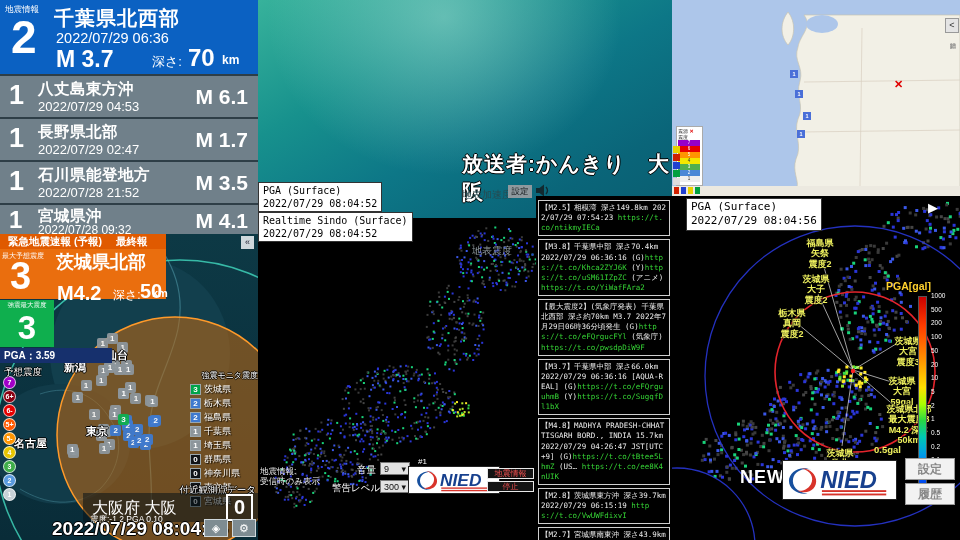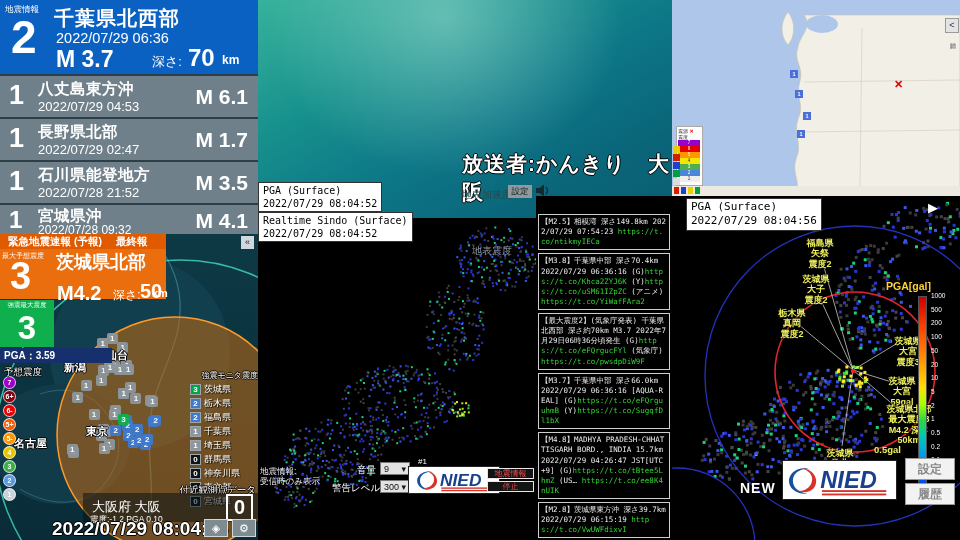--- a/index.html
+++ b/index.html
@@ -39,21 +39,21 @@
 .sqbtn{position:absolute;width:24px;height:18px;background:#7e8c92;border:1px solid #cfd8dc;
   display:flex;align-items:center;justify-content:center;font-size:11px;color:#fff}
 
 #video{position:absolute;left:258px;top:0;width:414px;height:220px;
   background:linear-gradient(150deg,#37b29b 0%,#17918d 30%,#0d7787 55%,#0a6579 80%,#0a5e70 100%)}
 #video:before{content:"";position:absolute;inset:0;
   background:radial-gradient(ellipse at 45% 8%,rgba(190,240,225,.45),transparent 55%)}
 
 #cmap{position:absolute;left:258px;top:218px;width:278px;height:322px;background:#000}
 #rmap{position:absolute;left:672px;top:196px;width:288px;height:344px;background:#000}
-#feed{position:absolute;left:536px;top:196px;width:136px;height:344px;background:#000;overflow:hidden;padding-top:15px}
+#feed{position:absolute;left:536px;top:196px;width:136px;height:344px;background:#000;overflow:hidden;padding-top:1px}
 .feed-entry{border:1px solid #cfcfcf;margin:3px 2px;padding:2px;font:7.5px/1.35 "DejaVu Sans Mono",monospace;color:#eee;word-break:break-all}
 .lnk{color:#35d435}
 .mhead{position:absolute;background:#fff;color:#000;font:10px/1.3 "DejaVu Sans Mono",monospace;
   padding:1px 4px;border:1px solid #333;white-space:nowrap}
 .graylab{position:absolute;color:#8d979b;font-size:10px}
 .callout{position:absolute;transform:translateX(-50%);color:#eef05e;font-size:9px;font-weight:bold;line-height:1.15;
   text-align:center;white-space:pre-line;text-shadow:1px 1px 1px #000,-1px -1px 1px #000}
 .sel{position:absolute;width:30px;height:13px;background:#e2e2e2;color:#111;border:1px solid #777;
   font-size:9px;display:flex;justify-content:space-between;align-items:center;padding:0 3px}
 .redbtn{position:absolute;width:47px;height:11px;background:#141414;border:1px solid #e8e8e8;color:#f05050;
@@ -1818,21 +1818,21 @@
         <div class="tick" style="top: 109.6px;">2</div>
         <div class="tick" style="top: 123.3px;">1</div>
         <div class="tick" style="top: 137px;">0.5</div>
         <div class="tick" style="top: 150.7px;">0.2</div>
         <div class="tick" style="top: 164.4px;">0.1</div>
         <div class="tick" style="top: 178.1px;">0.05</div>
         <div class="tick" style="top: 191.8px;">0.02</div>
         <div class="tick" style="top: 205.5px;">0.01</div>
       </div>
     <div class="abs b" style="left:202px;top:248px;font-size:9.5px;color:#eef05e;text-shadow:1px 1px 1px #000">0.5gal</div>
-    <div class="abs b" style="left:68px;top:284px;font-size:14px;letter-spacing:1px">NEW</div>
+    <div class="abs b" style="left:68px;top:271px;font-size:18px;letter-spacing:1px">NEW</div>
     <div class="niedbox" style="left:110px;top:264px;width:115px;height:40px">
       <svg width="110" height="36" viewBox="0 0 130 42">
         <path d="M34 9 C20 3 7 12 7 22 C7 32 18 39 29 37 C17 36 10 28 12 19 C14 10 25 6 34 9Z" fill="#17509e"></path>
         <path d="M16 33 C29 40 41 31 39 20 C37 11 29 7 22 7 C33 10 37 18 33 26 C29 33 21 35 16 33Z" fill="#d8332a"></path>
         <text x="44" y="30" font-family="Liberation Sans,sans-serif" font-size="28" font-weight="bold" font-style="italic" fill="#17408e">NIED</text>
         <rect x="46" y="33" width="76" height="2.2" fill="#d8332a"></rect>
         <rect x="46" y="37" width="76" height="2.2" fill="#d8332a"></rect>
       </svg>
     </div>
     <div class="whitebtn" style="left:233px;top:262px">設定</div>
@@ -2003,20 +2003,20 @@
         </div>
         <div class="mrow">
           <div class="mlev" style="background: rgb(16, 20, 24);">0</div>
           <div class="mpref">宮城県</div>
         </div>
       </div>
   </div>
 
   <div class="abs os" style="left:0;top:484px;width:256px;text-align:right;font-size:9.5px">付近観測点データ</div>
   <div id="nearby-bg"></div>
-  <div class="abs" style="left:92px;top:498px;font-size:13px">大阪府 大阪</div>
+  <div class="abs" style="left:92px;top:498px;font-size:16px">大阪府 大阪</div>
   <div class="abs b" style="left:226px;top:494px;width:27px;height:27px;border:2px solid #fff;font-size:20px;display:flex;align-items:center;justify-content:center">0</div>
   <div class="abs" style="left:90px;top:514px;font-size:8.5px">震度:-1.2  PGA 0.10</div>
   <div class="abs b os" style="left:52px;top:518px;font-size:19px">2022/07/29 08:04:56</div>
   <div class="sqbtn" style="left:204px;top:519px">◈</div>
   <div class="sqbtn" style="left:232px;top:519px">⚙</div>
 
 </div>
 
 </body></html>

